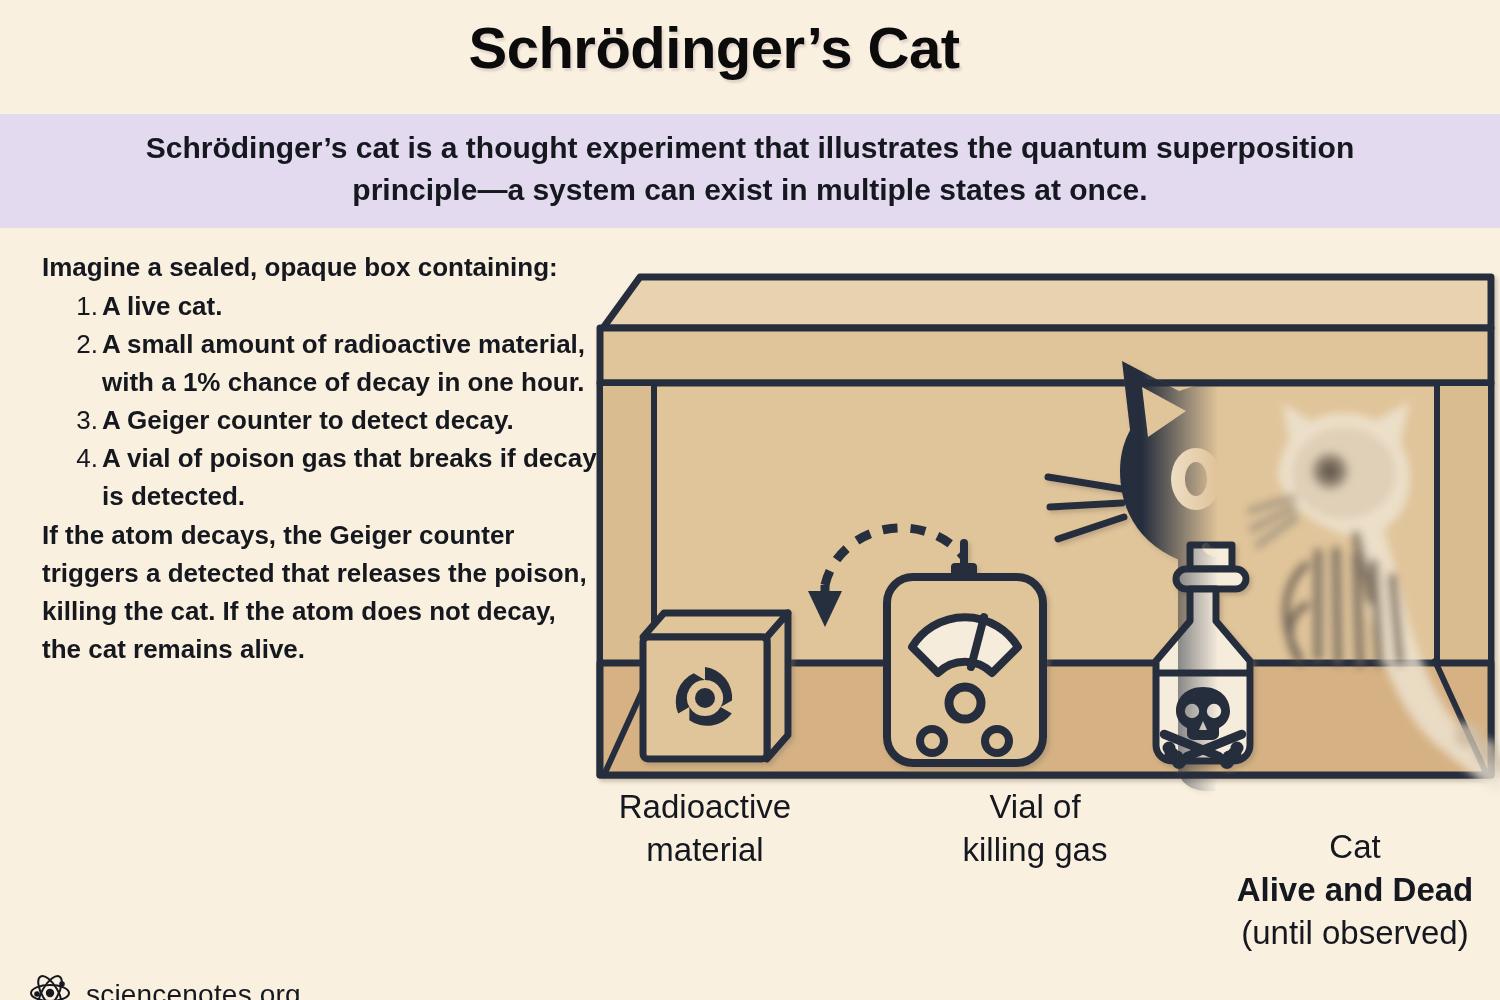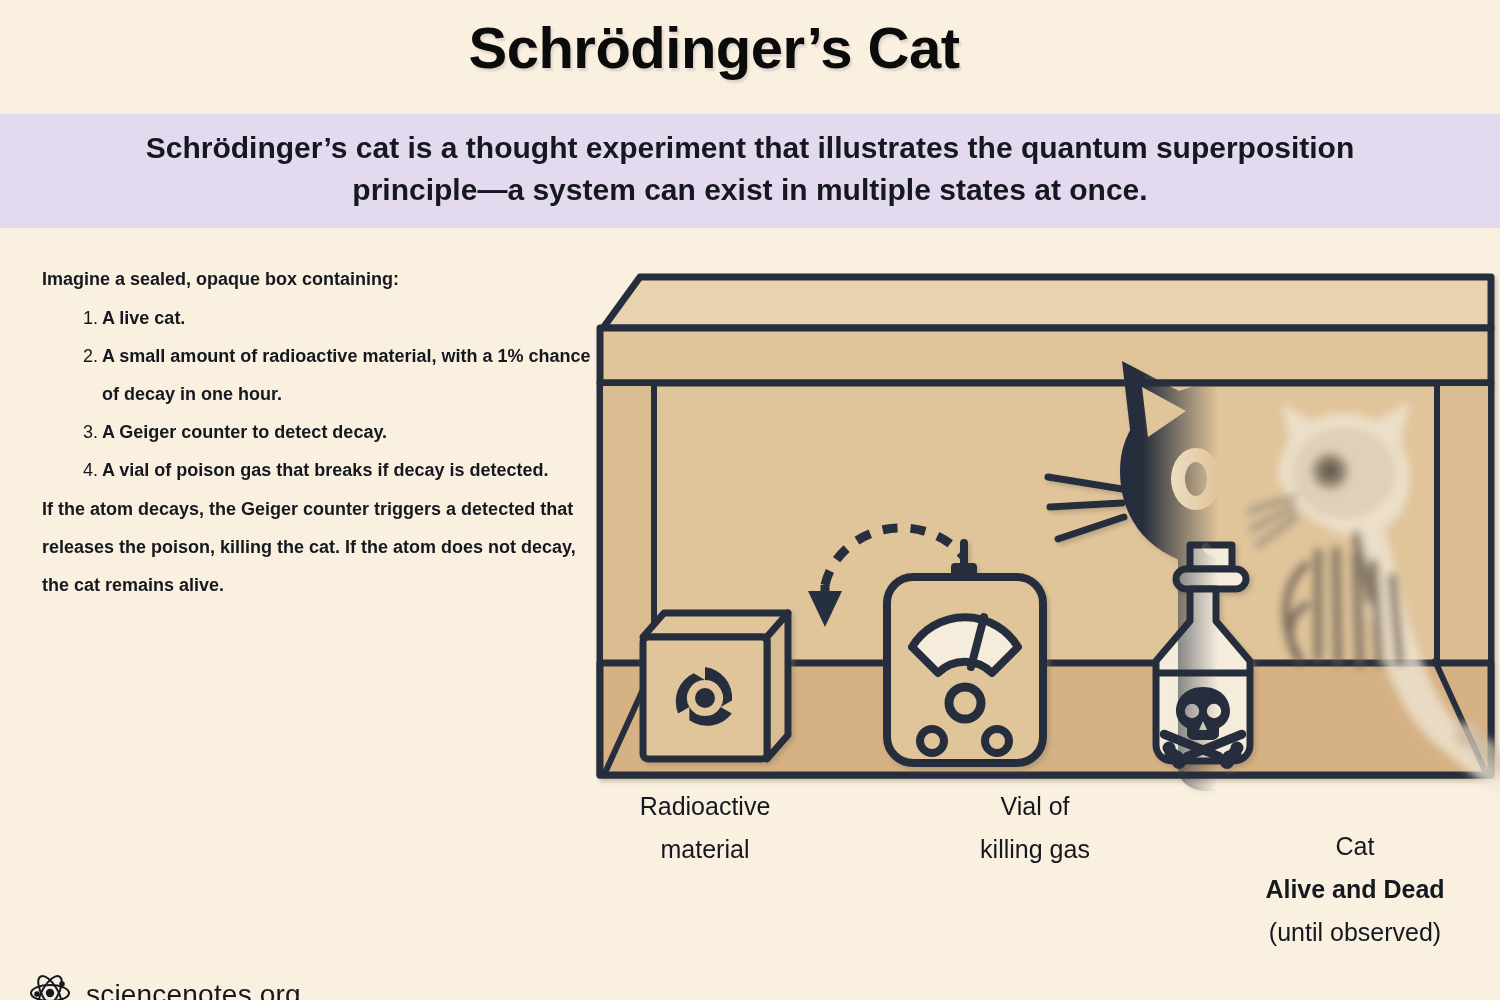--- a/index.html
+++ b/index.html
@@ -26,23 +26,22 @@
   .subtitle{
     position:absolute;left:90px;top:127px;width:1320px;
     text-align:center;
     font-size:30px;font-weight:bold;line-height:42px;
     color:#15181f;
   }
 
   
   .left-col{
     position:absolute;left:42px;top:248px;width:560px;
-    font-size:18px;line-height:38px;font-weight:bold;
+    font-size:26px;line-height:38px;font-weight:bold;
     color:#15181f;
-    margin-top:12px;
   }
   .intro{margin:0 0 1px 0;}
   ol.items{
     margin:0;padding:0 0 0 0;list-style:none;
     counter-reset:item;
   }
   ol.items li{
     position:relative;
     padding-left:60px;
     margin:0;
@@ -66,21 +65,21 @@
     letter-spacing:0.2px;
   }
 
   
   .diagram{position:absolute;left:560px;top:255px;width:940px;height:745px;}
   .diagram svg{display:block;}
 
   .caption{
     position:absolute;
     text-align:center;
-    font-size:25px;line-height:43px;color:#15181f;
+    font-size:33px;line-height:43px;color:#15181f;
     font-weight:normal;
   }
   .cap-radio{left:590px;top:785px;width:230px;}
   .cap-vial{left:920px;top:785px;width:230px;}
   .cap-cat{left:1205px;top:825px;width:300px;}
   .cap-cat .b{font-weight:bold;display:block;}
   .cap-cat .n{font-weight:normal;display:block;}
 </style>
 </head>
 <body>

